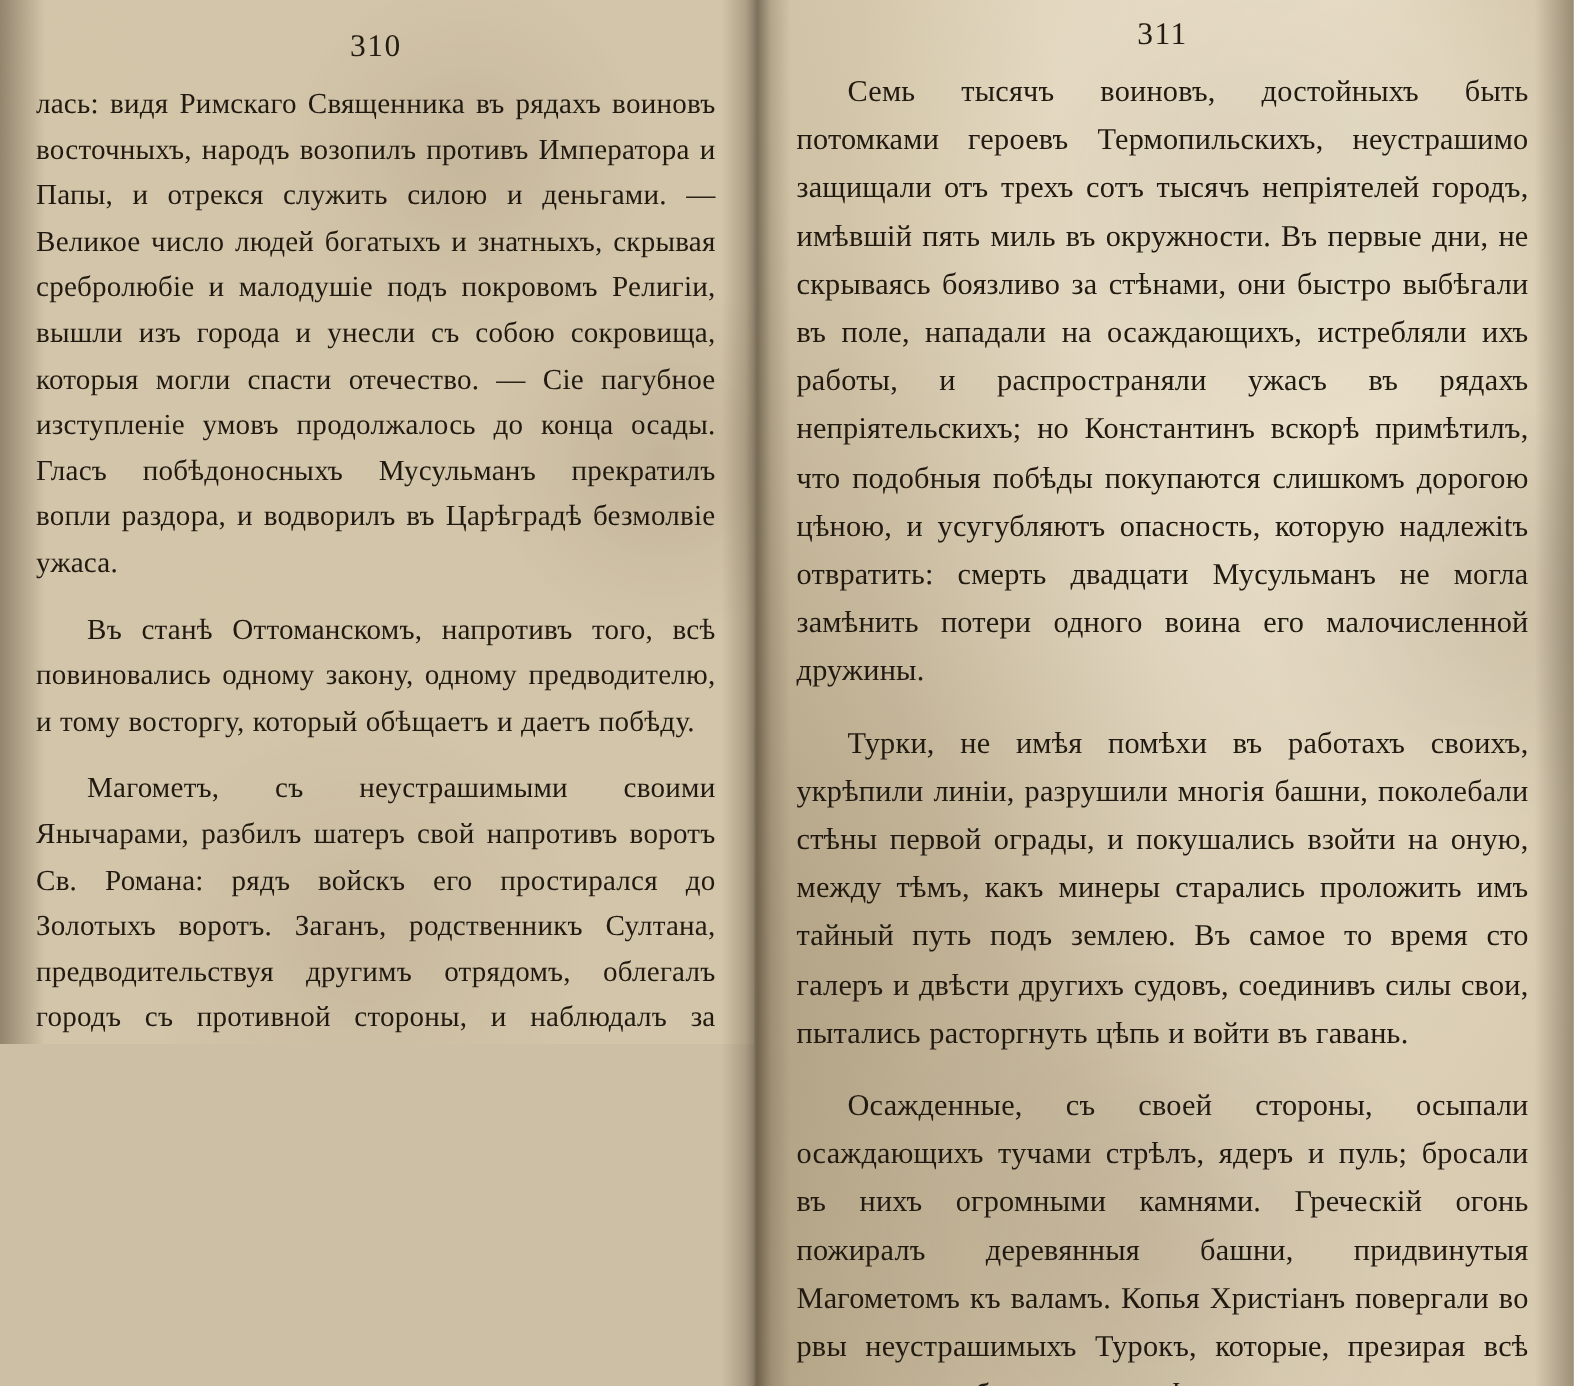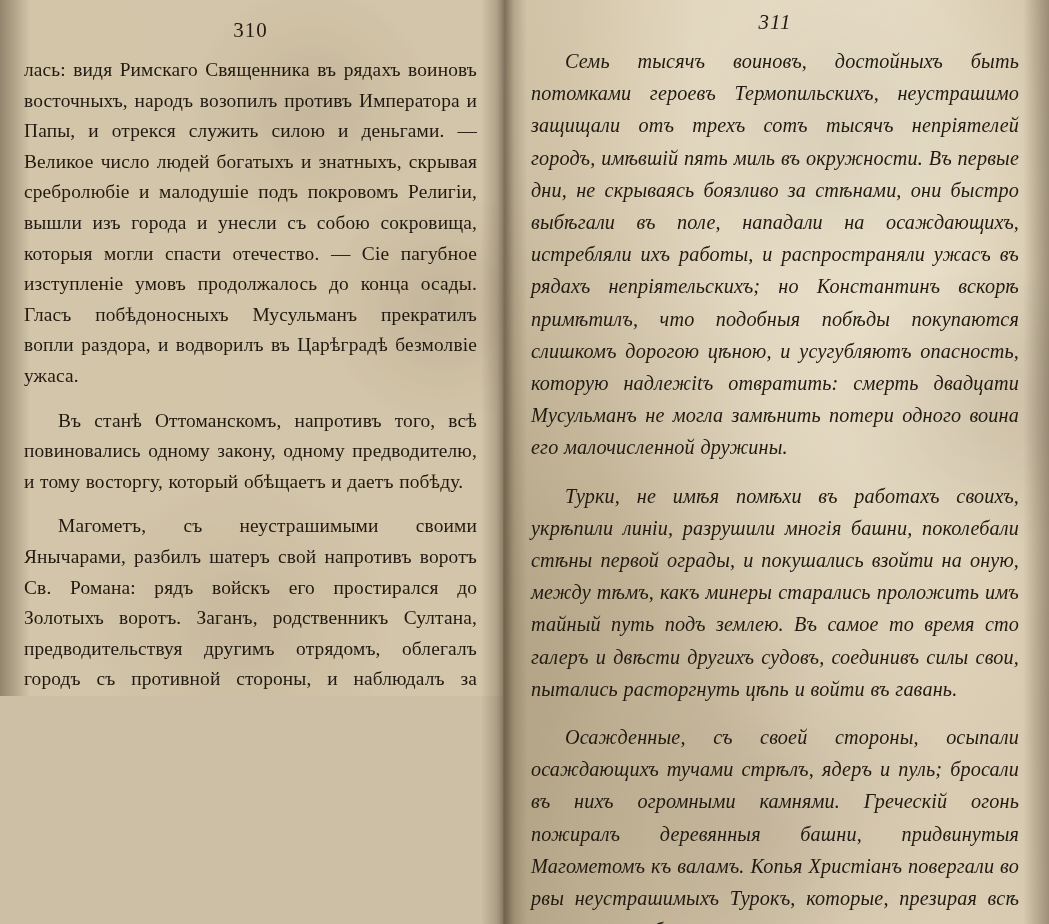--- a/index.html
+++ b/index.html
@@ -38,21 +38,20 @@
   }
   .page-right {
     width: 546px;
     height: 924px;
     background:
       radial-gradient(ellipse at 70% 20%, rgba(255,250,232,0.5), rgba(255,250,232,0) 60%),
       radial-gradient(ellipse at 15% 70%, rgba(120,100,70,0.22), rgba(120,100,70,0) 55%),
       linear-gradient(260deg, #c6b698 0%, #d8cab0 22%, #dccfb6 50%, #cfc1a5 78%, #b8a98b 100%);
     background-color: #d6c8ac;
     padding: 10px 30px 10px 28px;
-    font-style: italic;
   }
   
   .gutter {
     position: absolute;
     top: 0;
     left: 481px;
     width: 46px;
     height: 924px;
     background: linear-gradient(90deg,
         rgba(80,66,45,0.0) 0%,

